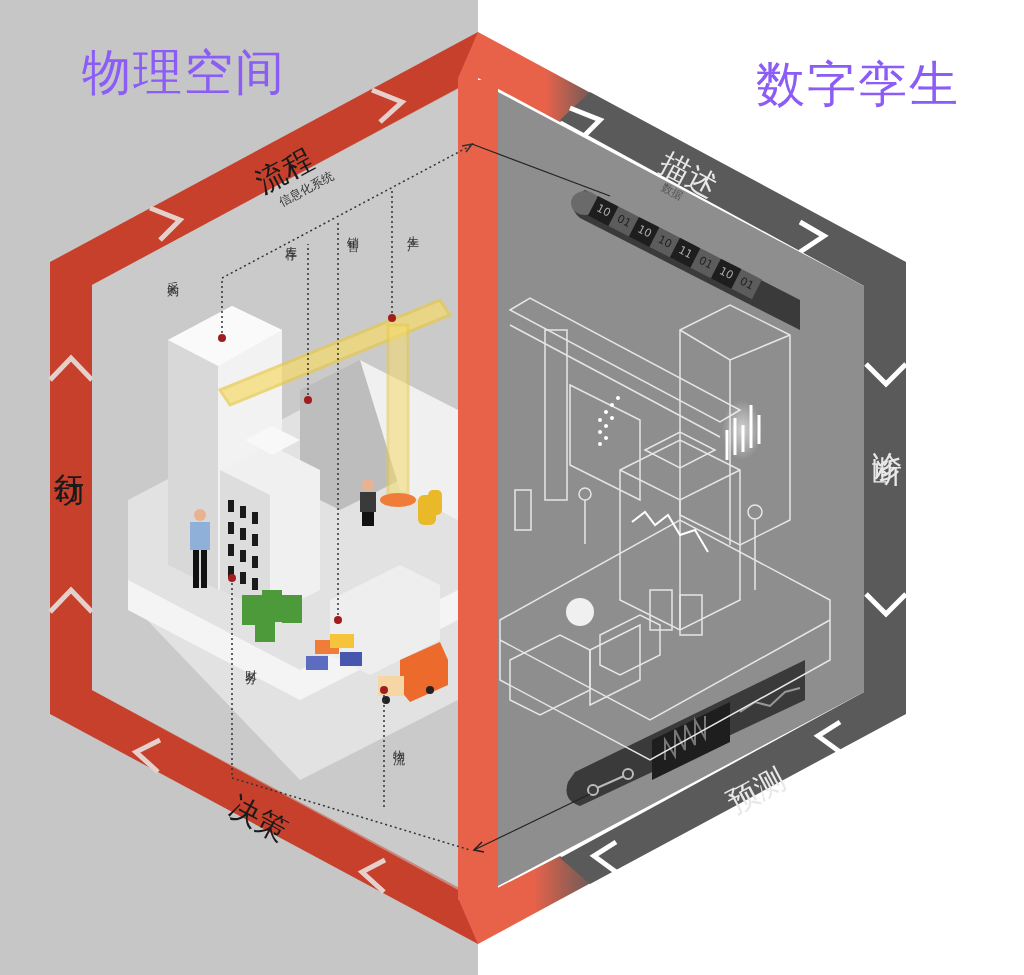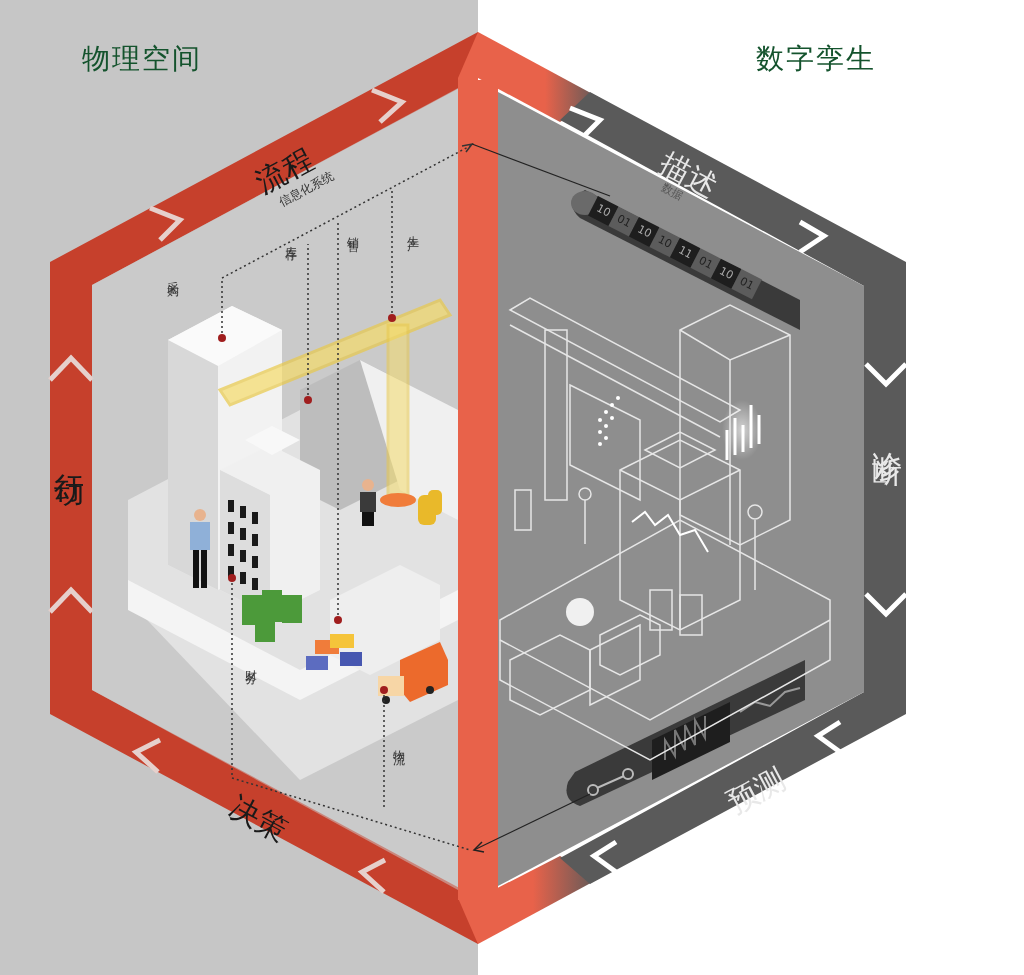--- a/index.html
+++ b/index.html
@@ -1,21 +1,21 @@
 <!DOCTYPE html>
 <html><head>
 <meta charset="utf-8">
 <style>
   html, body { margin: 0; padding: 0; }
   body { width: 1024px; height: 975px; position: relative; overflow: hidden; background: #ffffff; font-family: "DejaVu Sans", sans-serif; }
   .left-bg { position: absolute; left: 0; top: 0; width: 478px; height: 975px; background: #c6c6c6; }
   .right-bg { position: absolute; left: 478px; top: 0; width: 546px; height: 975px; background: #ffffff; }
-  .title { position: absolute; font-size: 28px; color: #14532d; letter-spacing: 2px; font-weight: normal; }
+  .title { position: absolute; font-size: 49px; color: #8b5cf6; letter-spacing: 2px; font-weight: normal; }
   .title.left { left: 82px; top: 40px; }
-  .title.right { left: 756px; top: 40px; text-align: center; }
+  .title.right { left: 756px; top: 52px; text-align: center; }
   svg.main { position: absolute; left: 0; top: 0; width: 1024px; height: 975px; }
   .lbl { position: absolute; font-size: 30px; line-height: 34px; }
   .lbl.dark { color: #1a1a1a; }
   .lbl.light { color: #e8e8e8; }
   .vert { writing-mode: vertical-rl; text-orientation: upright; letter-spacing: 4px; }
   .small { position: absolute; font-size: 12px; color: #333; writing-mode: vertical-rl; text-orientation: upright; letter-spacing: 3px; }
   .rot { position: absolute; transform-origin: left top; white-space: nowrap; }
 </style>
 </head>
 <body>

